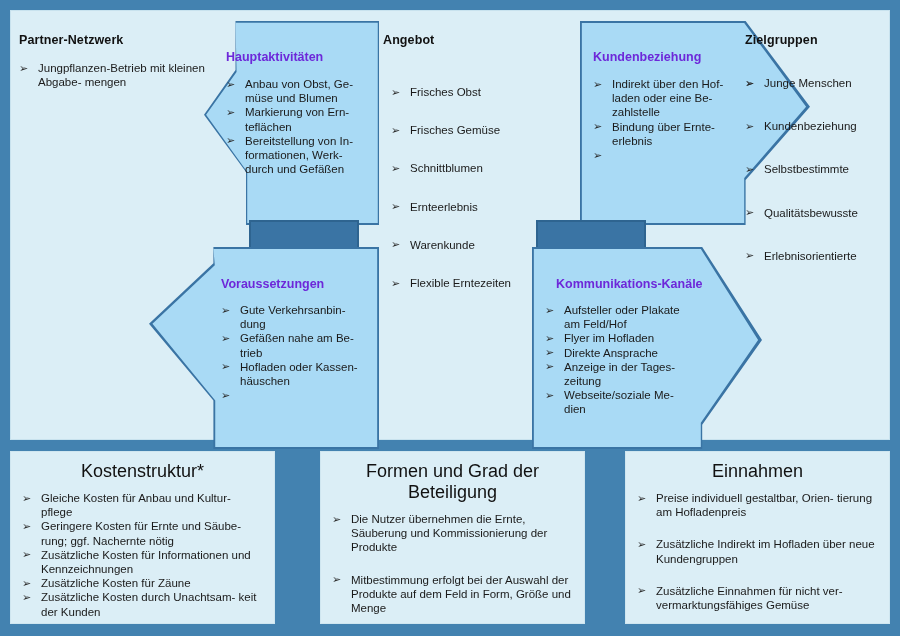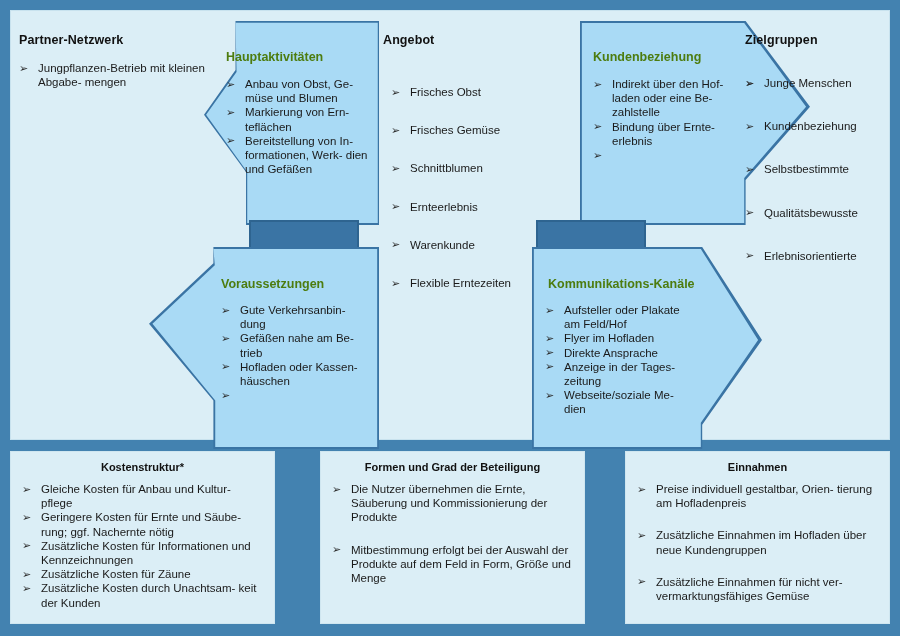--- a/index.html
+++ b/index.html
@@ -96,21 +96,21 @@
   
   .col-title {
     font-size: 12.5px;
     font-weight: bold;
     color: #111111;
     letter-spacing: 0.1px;
   }
   .hex-title {
     font-size: 12.5px;
     font-weight: bold;
-    color: #4d7c0f;
+    color: #6d28d9;
   }
   ul.blist {
     list-style: none;
     margin: 0;
     padding: 0;
   }
   ul.blist li {
     position: relative;
     padding-left: 19px;
     font-size: 11.5px;
@@ -130,22 +130,22 @@
 
   
   .bottom-box {
     position: absolute;
     background: #dbeef6;
     border: 1px solid #cfe6f0;
     box-sizing: border-box;
   }
   .bottom-title {
     text-align: center;
-    font-size: 11px;
-    font-weight: bold;
+    font-size: 18px;
+    font-weight: normal;
     color: #111111;
     margin-bottom: 9px;
   }
   .bottom-box .inner { padding: 9px 11px 8px 11px; }
 </style>
 </head>
 <body>
 
 <div id="canvas-panel">
 
@@ -168,21 +168,21 @@
         <li>
           <span class="arrow">➢</span>
           <span>Anbau von Obst, Ge- müse und Blumen</span>
         </li>
         <li>
           <span class="arrow">➢</span>
           <span>Markierung von Ern- teflächen</span>
         </li>
         <li>
           <span class="arrow">➢</span>
-          <span>Bereitstellung von In- formationen, Werk- dien und Gefäßen</span>
+          <span>Bereitstellung von In- formationen, Werk- durch und Gefäßen</span>
         </li>
       </ul>
     </div>
   </div>
 
   <div class="connector" style="left:238px; top:209px; width:110px; height:32px;"></div>
 
   <div class="shape-wrap clip-voraus" style="left:138px; top:236px; width:230px; height:202px;">
     <div class="shape-border"></div>
     <div class="shape-fill"></div>
@@ -258,21 +258,21 @@
       </ul>
     </div>
   </div>
 
   <div class="connector" style="left:525px; top:209px; width:110px; height:32px;"></div>
 
   <div class="shape-wrap clip-komm" style="left:521px; top:236px; width:230px; height:202px;">
     <div class="shape-border"></div>
     <div class="shape-fill"></div>
     <div class="shape-content">
-      <div class="hex-title" style="position:absolute; left:16px; top:30px;">Kommunikations-Kanäle</div>
+      <div class="hex-title" style="position:absolute; left:24px; top:30px;">Kommunikations-Kanäle</div>
       <ul class="blist" style="position:absolute; left:13px; top:56px; width:152px;">
         <li>
           <span class="arrow">➢</span>
           <span>Aufsteller oder Plakate am Feld/Hof</span>
         </li>
         <li>
           <span class="arrow">➢</span>
           <span>Flyer im Hofladen</span>
         </li>
         <li>
@@ -369,21 +369,21 @@
 <div class="bottom-box" style="left:625px; top:451px; width:265px; height:173px;">
   <div class="inner">
     <div class="bottom-title">Einnahmen</div>
     <ul class="blist">
       <li style="margin-bottom:18px;">
         <span class="arrow">➢</span>
         <span>Preise individuell gestaltbar, Orien- tierung am Hofladenpreis</span>
       </li>
       <li style="margin-bottom:18px;">
         <span class="arrow">➢</span>
-        <span>Zusätzliche Einnahmen im Hofladen über neue Kundengruppen</span>
+        <span>Zusätzliche Indirekt im Hofladen über neue Kundengruppen</span>
       </li>
       <li>
         <span class="arrow">➢</span>
         <span>Zusätzliche Einnahmen für nicht ver- vermarktungsfähiges Gemüse</span>
       </li>
     </ul>
   </div>
 </div>
 
 </body></html>

